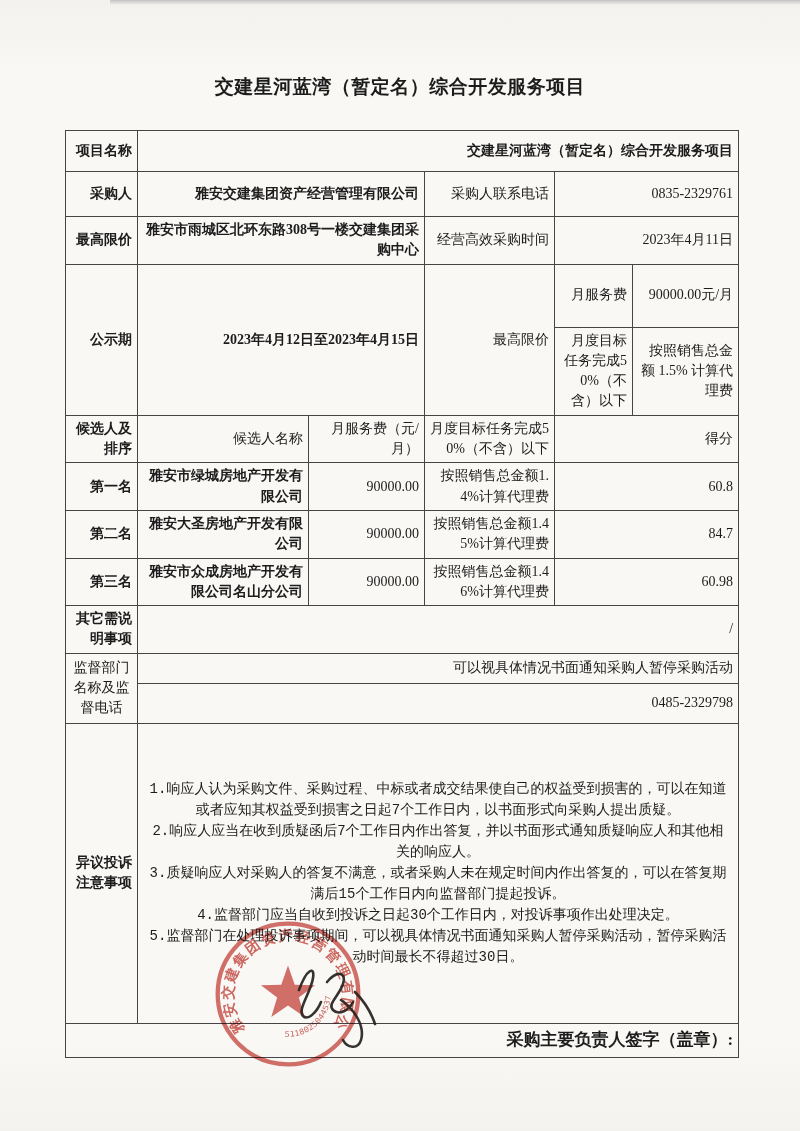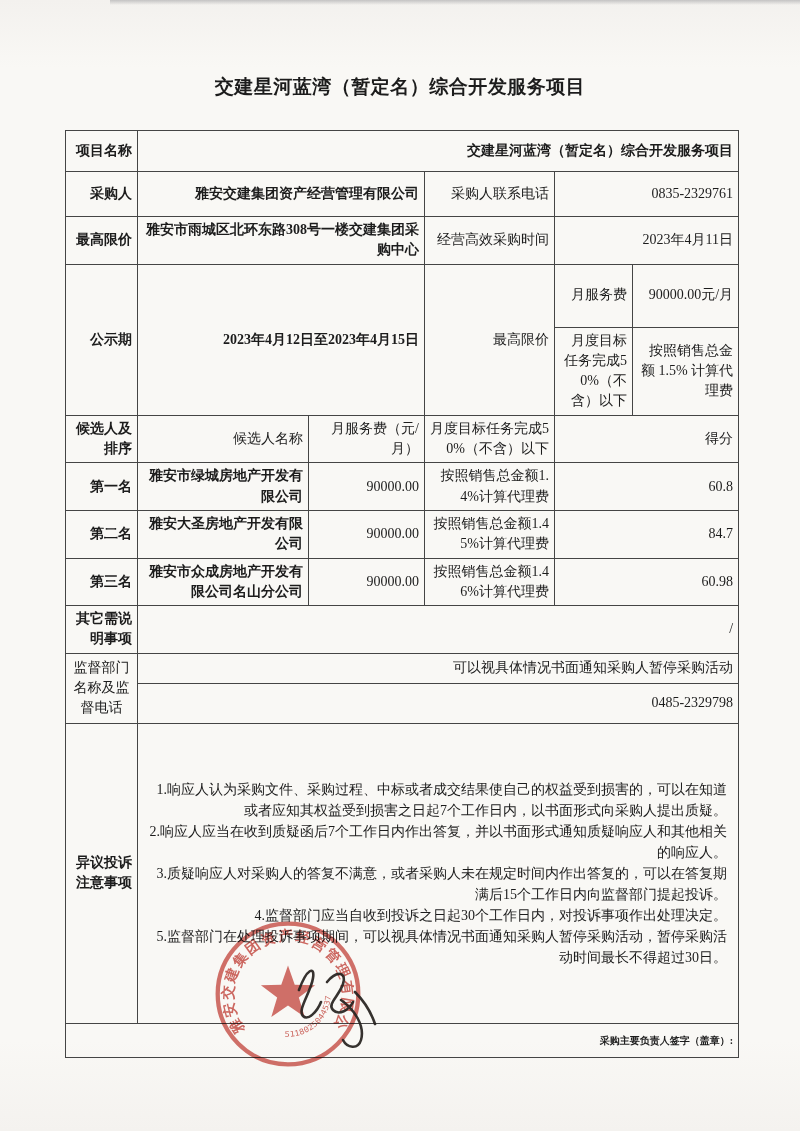--- a/index.html
+++ b/index.html
@@ -31,23 +31,23 @@
     padding:3px 5px;
     vertical-align:middle;
     line-height:1.45;
     word-break:break-all;
   }
   td.lbl{padding-left:4px;}
   td.c{text-align:right;}
   td.l{text-align:right;font-weight:bold;}
   td.sup-lbl{text-align:center;padding:3px 3px;margin-top:36px;}
   .obj-wrap{padding:2px 6px;}
-  .obj-item{margin:0;line-height:21px;text-align:right;}
+  .obj-item{margin:0;line-height:21px;text-align:center;font-family:Liberation Mono, monospace;}
   td.sig-cell{border-top:1.5px solid #454545;}
-  .sig-label{font-size:10px;}
+  .sig-label{font-size:17px;}
   
   .stamp{
     position:absolute;left:212px;top:918px;width:152px;height:152px;
     mix-blend-mode:multiply;opacity:.88;z-index:5;pointer-events:none;
   }
   .handsign{
     position:absolute;left:283px;top:952px;width:110px;height:110px;
     z-index:6;pointer-events:none;
   }
 </style>

